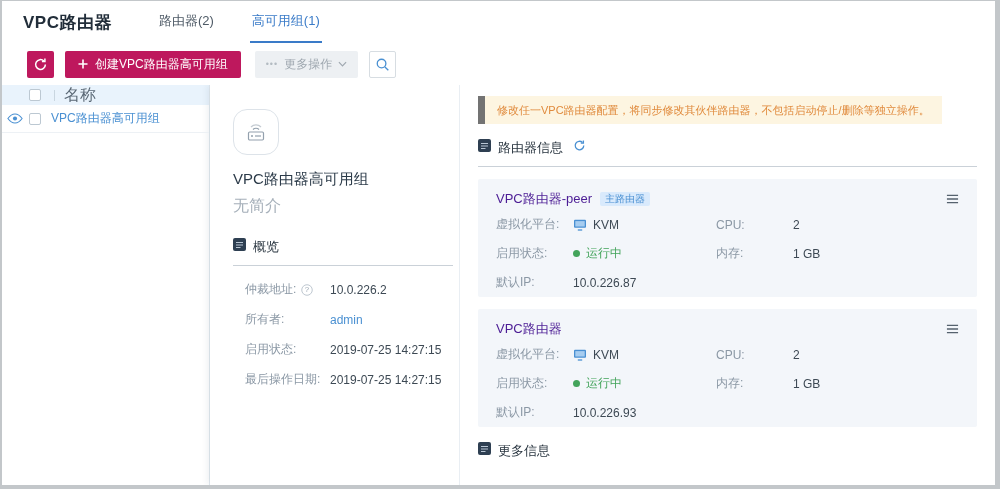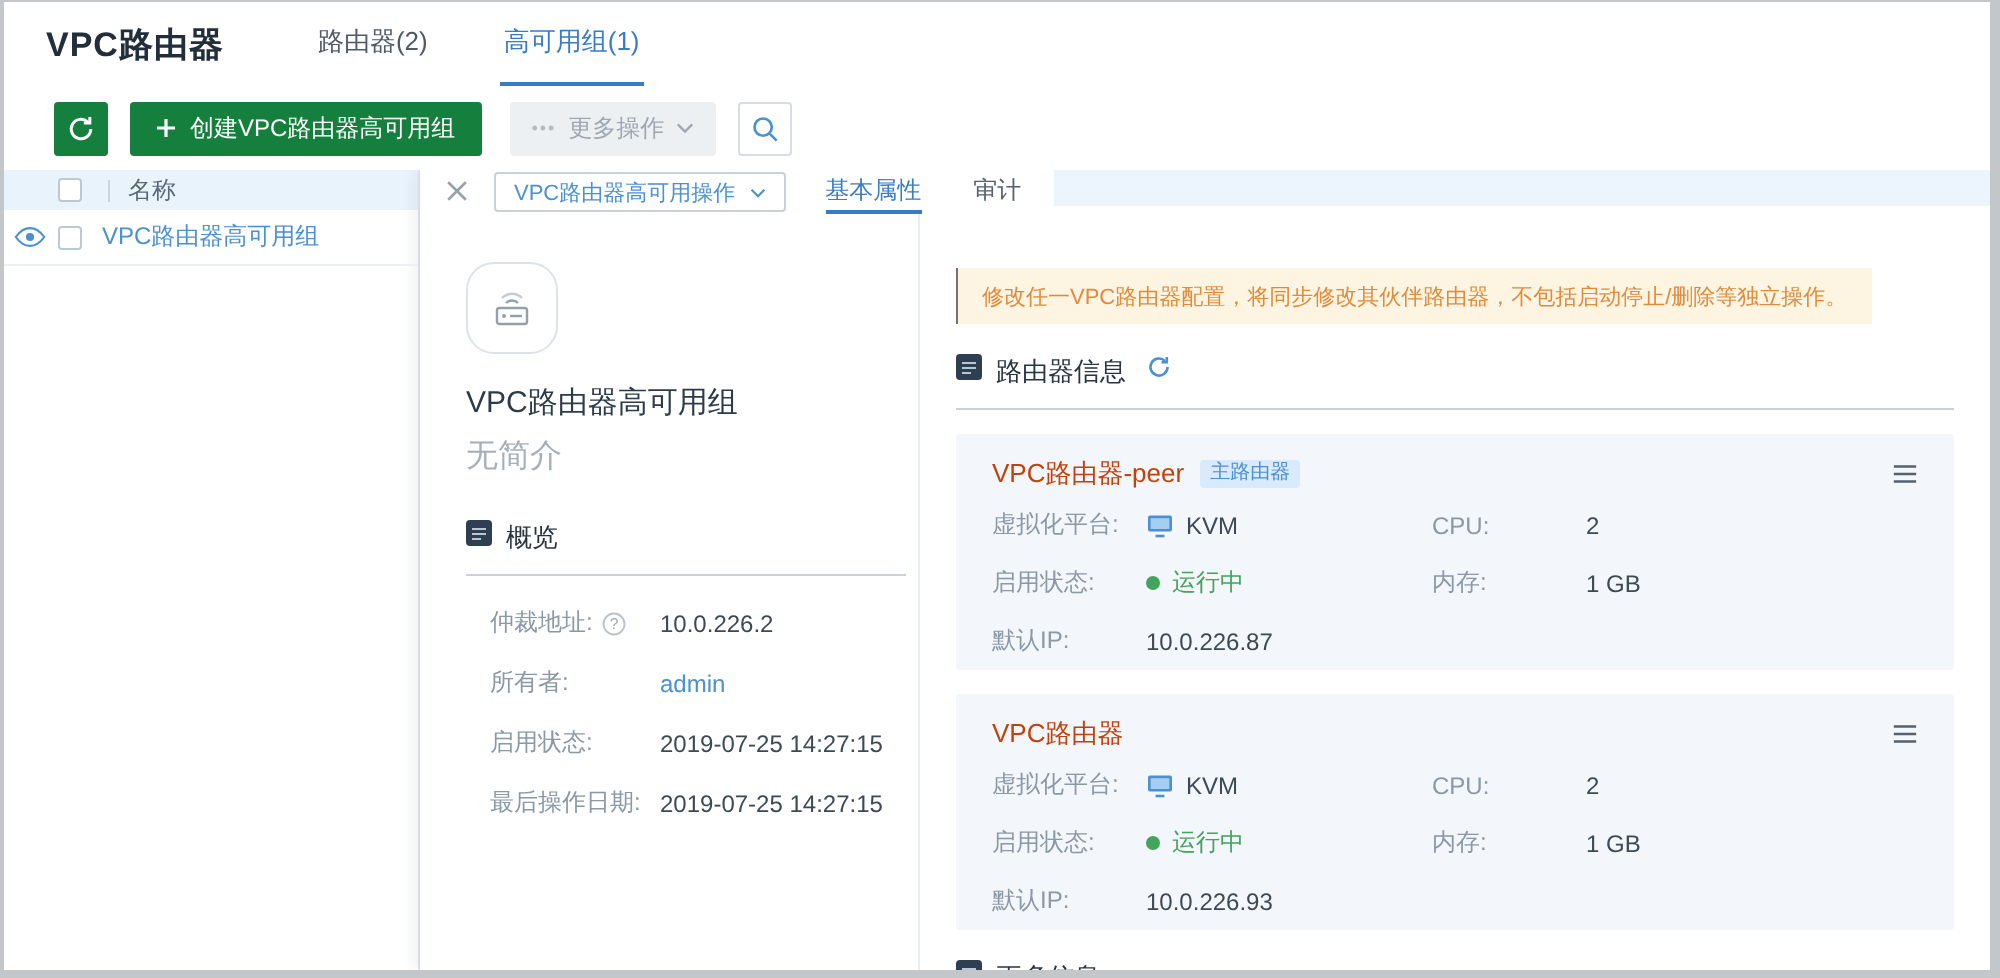--- a/index.html
+++ b/index.html
@@ -12,33 +12,33 @@
   }
   
   .page-header{ height:42px; flex:none; display:flex; align-items:stretch; padding-left:21px; }
   .page-title{ font-size:17px; font-weight:700; color:#222e3a; align-self:center; letter-spacing:.5px; }
   .page-tabs{ display:flex; margin-left:45px; gap:34px; }
   .ptab{ font-size:13px; color:#4e5a66; display:flex; align-items:center; border-bottom:2px solid transparent; padding:0 2px; cursor:pointer; }
   .ptab.active{ color:#3a7bc8; border-bottom-color:#3a7bc8; }
   
   .toolbar{ height:42px; flex:none; display:flex; align-items:center; padding-left:25px; gap:11px; }
   .btn{ height:27px; border:none; border-radius:2px; font-size:12px; display:flex; align-items:center; cursor:pointer; font-family:inherit; }
-  .btn-primary{ background:#15803d; color:#fff; }
+  .btn-primary{ background:#be185d; color:#fff; }
   .btn-square{ width:27px; justify-content:center; }
   .btn-create{ padding:0 13px; gap:7px; }
   .btn-muted{ background:#edf0f3; color:#9fa8b0; padding:0 11px; gap:6px; margin-left:3px; }
   .btn-outline{ width:27px; background:#fff; border:1px solid #d7dde2; justify-content:center; }
   .dots{ font-size:9px; letter-spacing:1px; color:#b3bbc2; }
   
   .main{ flex:1; display:flex; overflow:hidden; }
   
   .list-pane{ width:208px; flex:none; border-right:1px solid #e2e9ef; }
   .list-header{ height:20px; background:#e9f3fc; display:flex; align-items:center; padding-left:27px; }
   .col-div{ width:1px; height:11px; background:#c9d6e0; margin-left:13px; }
-  .col-name{ font-size:12px; color:#5a6875; margin-left:9px; }
+  .col-name{ font-size:16px; color:#5a6875; margin-left:9px; }
   .list-row{ height:28px; display:flex; align-items:center; padding-left:27px; border-bottom:1px solid #edf1f5; position:relative; cursor:pointer; }
   .eye{ position:absolute; left:5px; top:7px; width:16px; height:13px; }
   .checkbox{ width:12px; height:12px; background:#fff; border:1px solid #bcc8d2; border-radius:2px; flex:none; }
   .row-link{ font-size:12px; color:#4a90d2; margin-left:10px; text-decoration:none; cursor:pointer; }
   
   .detail-pane{ flex:1; display:flex; flex-direction:column; background:#fff; box-shadow:-3px 0 6px rgba(31,61,91,.07); overflow:hidden; }
   .detail-header{ height:22px; flex:none; display:flex; align-items:center; }
   .close{ margin-left:13px; width:12px; height:12px; cursor:pointer; flex:none; }
   .action-dd{ margin-left:12px; height:20px; background:#fff; border:1px solid #c6d2dc; border-radius:2px; color:#4a90d2; font-size:11px; display:flex; align-items:center; gap:7px; padding:0 9px; cursor:pointer; font-family:inherit; }
   .dtabs{ display:flex; margin-left:20px; gap:26px; height:100%; }
@@ -54,26 +54,26 @@
   .sec-head{ display:flex; align-items:flex-start; gap:7px; font-size:13px; color:#28343f; }
   .left-col .sec-head{ margin-top:21px; }
   hr.rule{ border:none; border-top:1px solid #cad1d8; margin:9px 0 0 0; }
   .fields{ margin-top:15px;margin-left:12px; }
   .f-row{ display:flex; align-items:center; margin-bottom:13px; font-size:12px; min-height:14px; }
   .f-lbl{ width:85px; color:#8b98a5; display:flex; align-items:center; gap:5px; flex:none; }
   .f-val{ color:#3d4954; }
   .f-val.link{ color:#4a90d2; cursor:pointer; }
   
   .right-col{ flex:1; padding:9px 18px 0 18px; overflow:hidden; }
-  .warn{ display:inline-block; background:#fdf5e1; border-left:1px solid #737373; color:#e08a3c; font-size:11px; padding:7px 12px 6px; margin-top:18px; max-width:660px; }
+  .warn{ display:inline-block; background:#fdf5e1; border-left:7px solid #737373; color:#e08a3c; font-size:11px; padding:7px 12px 6px; margin-top:2px; max-width:660px; }
   .right-col .sec-head{ margin-top:15px; }
   .refresh-sm{ width:13px; height:13px; margin-left:3px; cursor:pointer; }
   .card{ background:#f3f6fa; border-radius:2px; margin-top:12px; padding:9px 18px 6px; }
   .card-head{ height:22px; display:flex; align-items:center; }
-  .card-title{ font-size:13px; color:#c2410c; text-decoration:none; cursor:pointer; }
+  .card-title{ font-size:13px; color:#4c1d95; text-decoration:none; cursor:pointer; }
   .badge{ margin-left:8px; font-size:10px; color:#4a90d2; background:#d9eafc; border-radius:2px; padding:2px 5px; line-height:1; }
   .burger{ margin-left:auto; width:13px; height:10px; cursor:pointer; }
   .card-grid{ display:grid; grid-template-columns:77px 143px 77px 1fr; margin-top:6px; row-gap:12px; align-items:center; font-size:12px; }
   .g-lbl{ color:#8b98a5; }
   .g-val{ color:#3d4954; display:flex; align-items:center; gap:6px; }
   .g-val.green{ color:#43a45b; }
   .dot{ width:7px; height:7px; border-radius:50%; background:#43a45b; display:inline-block; }
   svg{ display:block; }
 </style>
 </head>
@@ -140,40 +140,20 @@
               <circle cx="9" cy="6.5" r="2.3" fill="#4a90d2"></circle>
             </svg>
           </span>
         <span class="checkbox"></span>
         <a class="row-link">VPC路由器高可用组</a>
       </div>
     </div>
 
     <div class="detail-pane">
 
-      <div class="detail-header">
-        <span class="close">
-            <svg width="11" height="11" viewBox="0 0 10 10">
-              <path d="M1 1l8 8M9 1L1 9" stroke="#95a1ad" stroke-width="1.2"></path>
-            </svg>
-          </span>
-        <button class="action-dd">
-          <span>VPC路由器高可用操作</span>
-          <span>
-              <svg width="8" height="5" viewBox="0 0 10 6">
-                <path d="M1 1l4 4 4-4" fill="none" stroke="#4a90d2" stroke-width="1.3"></path>
-              </svg>
-            </span>
-        </button>
-        <div class="dtabs">
-          <div class="dtab active">基本属性</div>
-          <div class="dtab">审计</div>
-        </div>
-        <div class="header-fill"></div>
-      </div>
 
       <div class="detail-body">
 
         <div class="left-col">
           <div class="big-icon">
             <svg width="26" height="26" viewBox="0 0 26 26">
                 <rect x="5.5" y="13" width="15" height="8" rx="1.2" fill="none" stroke="#93a0ad" stroke-width="1.2"></rect>
                 <circle cx="9" cy="17" r="1" fill="#93a0ad"></circle>
                 <path d="M12 17h6" stroke="#93a0ad" stroke-width="1.2"></path>
                 <path d="M10 10.5a4.2 4.2 0 0 1 6 0" fill="none" stroke="#93a0ad" stroke-width="1.2"></path>

